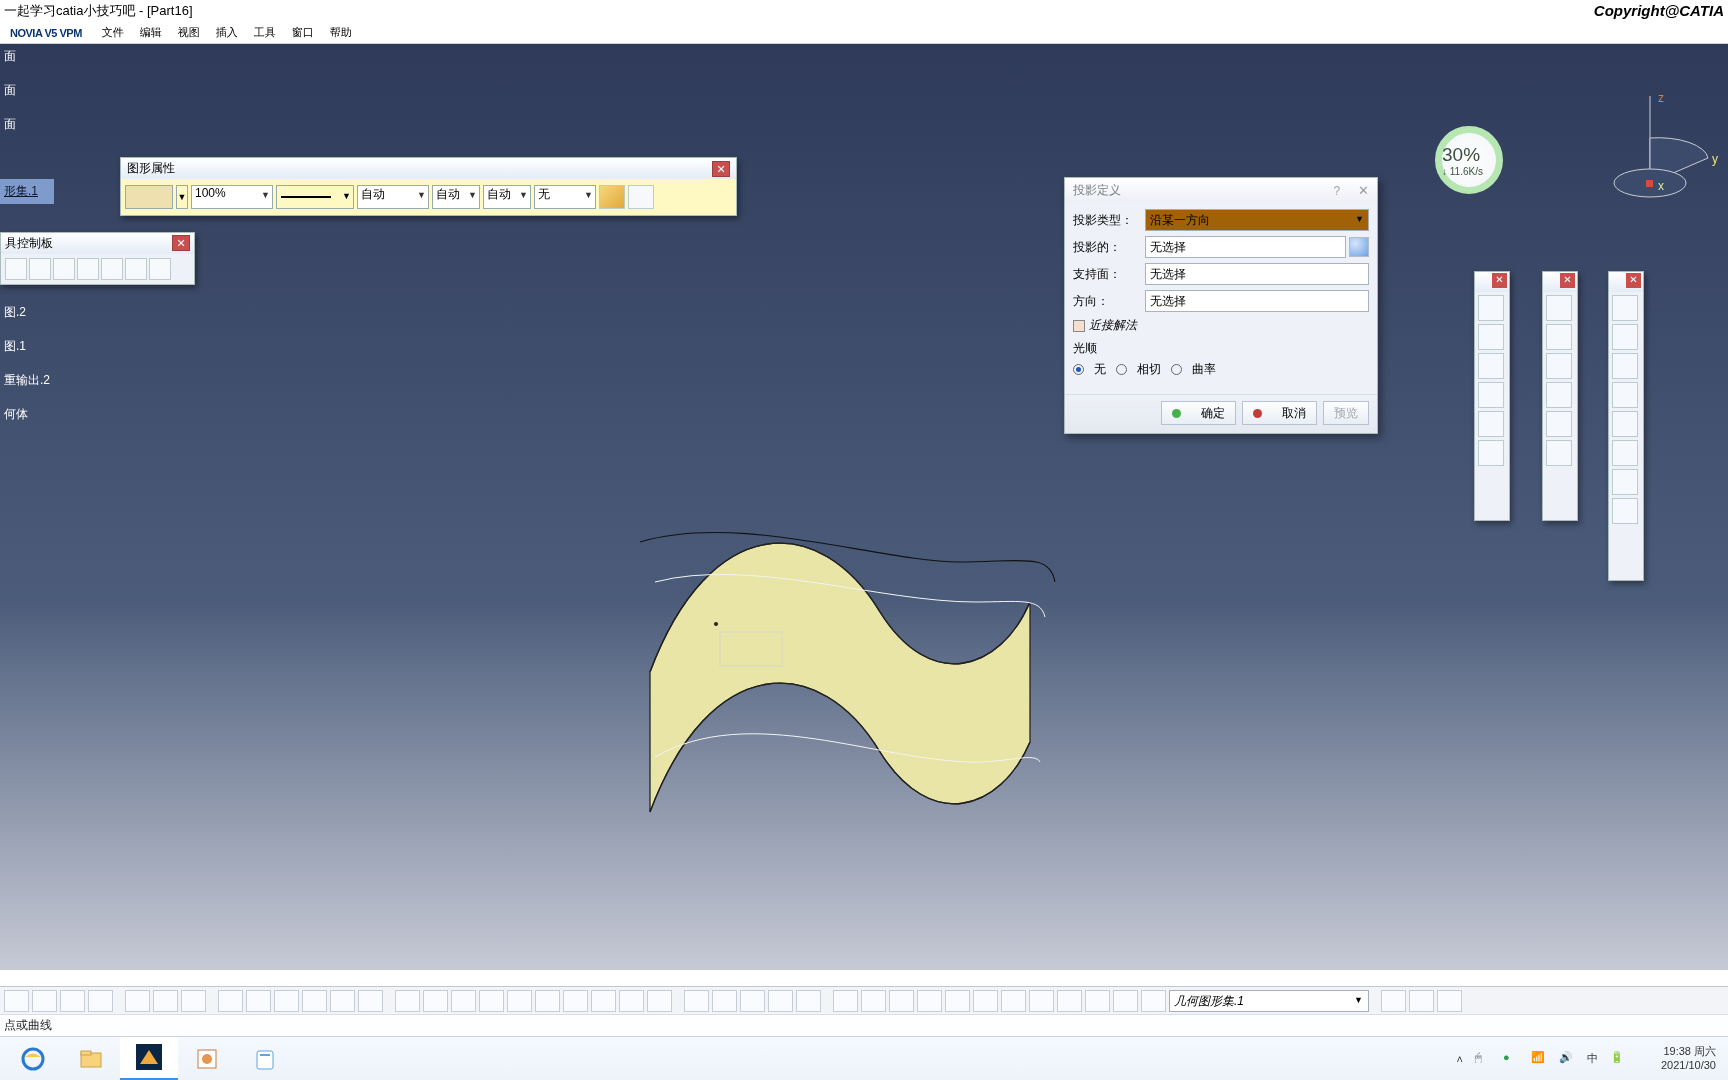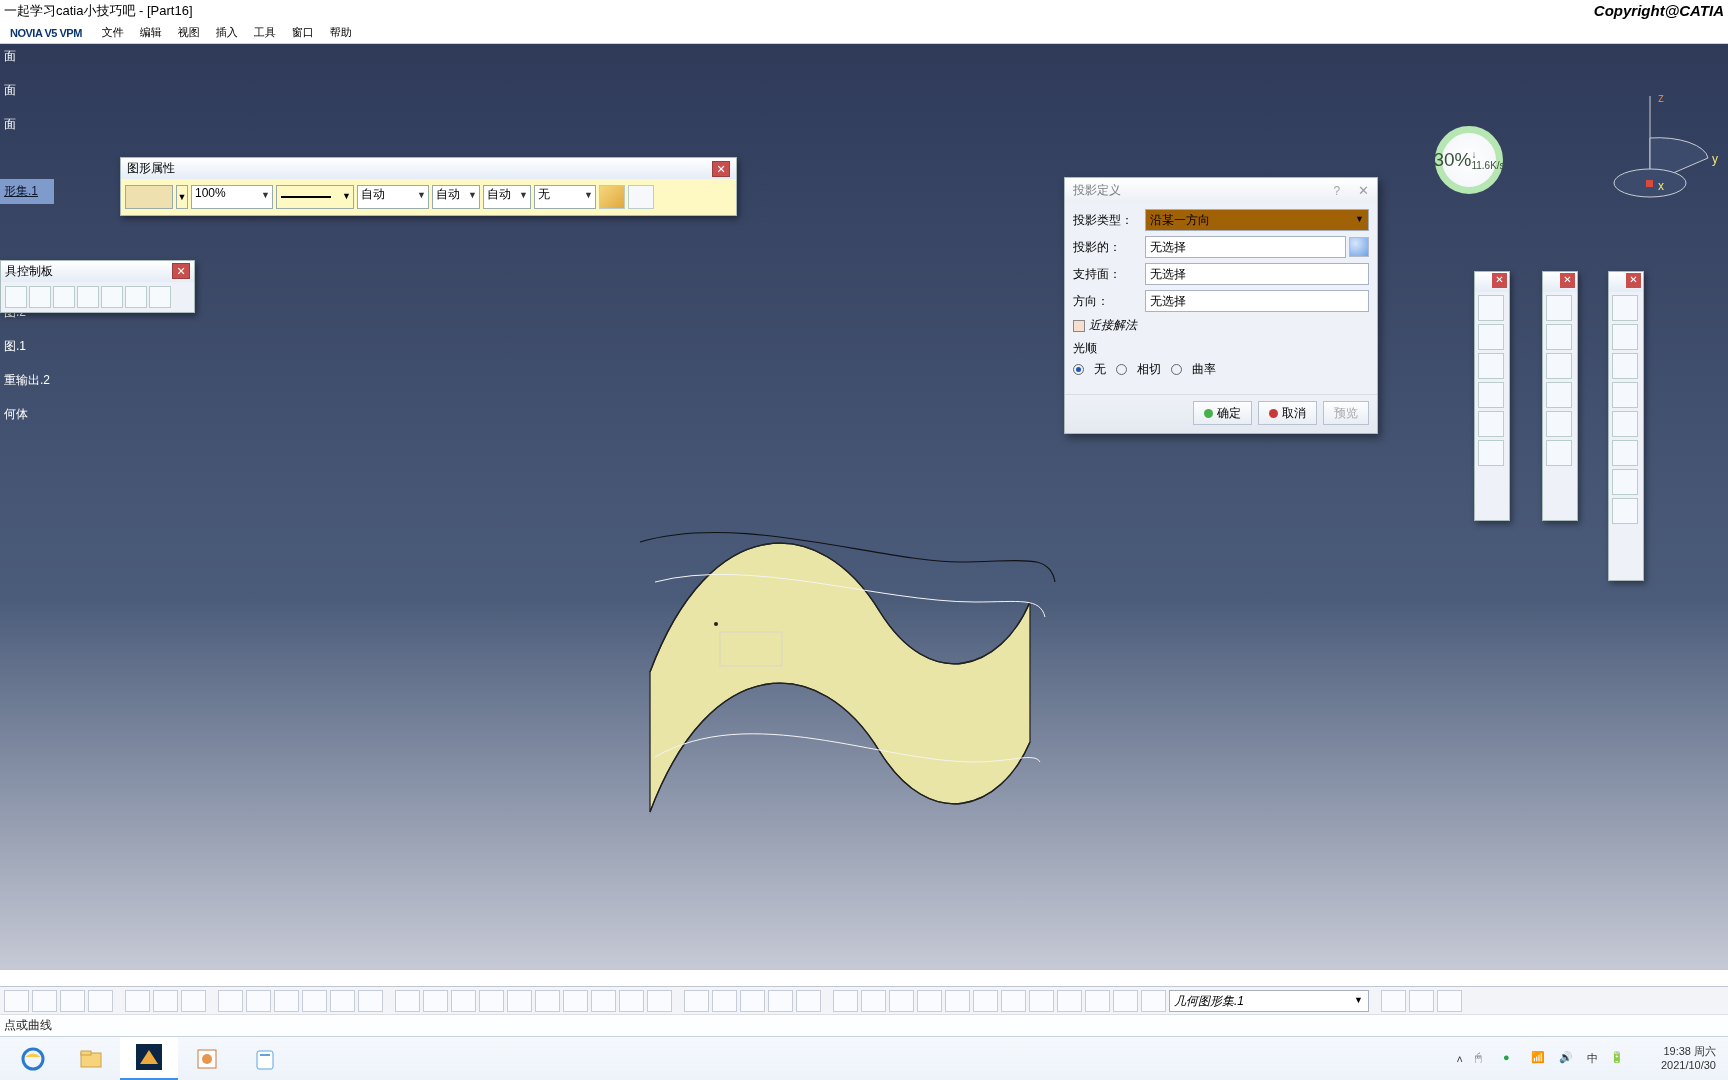--- a/index.html
+++ b/index.html
@@ -30,21 +30,21 @@
 .swatch { width: 48px; height: 24px; background: #efe0b0; border: 1px solid #9aa; }
 .dd { height: 24px; border: 1px solid #9aa; background: #fff; font-size: 12px; padding-left: 3px; position: relative; }
 .dd::after { content: "▼"; position: absolute; right: 2px; top: 4px; font-size: 9px; color: #333; }
 .dd.sm { width: 82px; } .dd.med { width: 72px; }
 .linepat { width: 78px; height: 24px; border: 1px solid #9aa; display: flex; align-items: center; justify-content: flex-start; padding-left: 4px; position: relative; }
 .linepat div { width: 50px; border-top: 2px solid #000; }
 .linepat::after { content: "▼"; position: absolute; right: 2px; top: 5px; font-size: 9px; }
 .iconbtn { width: 26px; height: 24px; border: 1px solid #bcc; background: #f6f8fb; display: inline-block; }
 
 
-.tcp { position: absolute; top: 260px; left: 0; width: 195px; background: #eef1f7; border: 1px solid #abb; box-shadow: 2px 3px 6px rgba(0,0,0,.4); }
+.tcp { position: absolute; top: 232px; left: 0; width: 195px; background: #eef1f7; border: 1px solid #abb; box-shadow: 2px 3px 6px rgba(0,0,0,.4); }
 .tcp-title { background: linear-gradient(#fff,#e4ecf6); padding: 2px 4px; font-size: 12px; display: flex; justify-content: space-between; }
 .tcp-body { padding: 4px; display: flex; gap: 2px; }
 .tcp-body .ic { width: 22px; height: 22px; border: 1px solid #bcc; background: #f7fafd; }
 
 
 .proj { position: absolute; top: 177px; left: 1064px; width: 314px; background: #eef1f7; border: 1px solid #abb; box-shadow: 3px 4px 8px rgba(0,0,0,.4); font-size: 12px; }
 .proj-title { background: linear-gradient(#fff,#eceff5); padding: 4px 8px; display: flex; align-items: center; color: #7b7f84; }
 .proj-title .t { flex: 1; } .proj-title .q { margin-right: 18px; color: #a2a5a8; }
 .proj-title .x { color: #9a9c9f; font-size: 13px; }
 .proj-body { padding: 6px 8px; }
@@ -53,38 +53,38 @@
 .prow .fld { flex: 1; height: 22px; border: 1px solid #a7b2c2; background: #fff; padding: 2px 4px; }
 .prow .fld.sel { background: #fff; }
 .prow .dropfld { flex: 1; height: 22px; border: 1px solid #a4aeb9; background: #a16207; position: relative; padding: 2px 4px; }
 .prow .dropfld::after { content: "▼"; position: absolute; right: 4px; top: 4px; font-size: 9px; }
 .proj .chk { display: flex; align-items: center; gap: 4px; margin: 4px 0 6px 0; font-style: italic; }
 .proj .chkbox { width: 12px; height: 12px; border: 1px solid #888; background: #f7decf; }
 .proj .radset { display: flex; gap: 10px; align-items: center; margin: 4px 0 10px 0; }
 .proj .rad { width: 11px; height: 11px; border: 1px solid #666; border-radius: 50%; display: inline-flex; align-items: center; justify-content: center; }
 .proj .rad.on::after { content: ""; width: 5px; height: 5px; background: #1c57b8; border-radius: 50%; }
 .proj-actions { display: flex; justify-content: flex-end; gap: 6px; padding: 6px 8px 8px 8px; background: linear-gradient(#eef1f7,#e4e9f1); border-top: 1px solid #d7dde6; }
-.btn { height: 24px; border: 1px solid #b7c1cf; background: linear-gradient(#fdfefe,#e9eef5); padding: 2px 10px; font-size: 12px; display: inline-flex; align-items: center; gap: 4px; }
+.btn { height: 24px; border: 1px solid #b7c1cf; background: linear-gradient(#fdfefe,#e9eef5); padding: 2px 10px; font-size: 12px; display: inline-flex; align-items: center; gap: 20px; }
 .btn .dot { width: 9px; height: 9px; border-radius: 50%; }
 .btn .g { background: #46b14a; } .btn .r { background: #c73a3a; }
 .btn.dis { color: #a4a8ad; }
 .globeic { width:20px; height:20px; border:1px solid #b4bbc9; background: radial-gradient(circle at 30% 30%, #d8e6fb, #6ba2e5); margin-left:3px;}
 
 
 .vtbar { position: absolute; width: 36px; background: #eef1f7; border: 1px solid #abb; box-shadow: 2px 3px 6px rgba(0,0,0,.4); }
 .vtbar .vthead { height: 20px; background: linear-gradient(#fff,#e4ecf6); display: flex; justify-content: space-between; padding: 1px 2px; font-size: 11px; }
 .vtbar .vtclose { width: 15px; height: 15px; background: #c84f4d; color: #fff; font-size: 10px; text-align: center; line-height: 13px; }
 .vtbar .vtbody { display: flex; flex-direction: column; padding: 3px; gap: 3px; }
 .vtbar .vic { width: 26px; height: 26px; border: 1px solid #bcc; background: #f5f8fc; }
 .vt1 { top: 271px; left: 1474px; height: 250px; }
 .vt2 { top: 271px; left: 1542px; height: 250px; }
 .vt3 { top: 271px; left: 1608px; height: 310px; }
 
 
-.gauge { position: absolute; top: 126px; left: 1435px; width: 68px; height: 68px; border-radius: 50%; background: radial-gradient(#fff,#f1f4f8); border: 7px solid #b6e6b1; display: flex; flex-direction: row; align-items: center; justify-content: center; font-size: 10px; color: #3b513c; }
+.gauge { position: absolute; top: 126px; left: 1435px; width: 68px; height: 68px; border-radius: 50%; background: radial-gradient(#fff,#f1f4f8); border: 7px solid #b6e6b1; display: flex; flex-direction: column; justify-content: center; font-size: 10px; color: #3b513c; }
 .gauge .big { font-size: 19px; }
 .compass { position: absolute; top: 88px; left: 1608px; width: 110px; height: 115px; }
 
 
 .model { position: absolute; left: 600px; top: 458px; }
 
 
 .botrow1 { position: absolute; left: 0; right: 0; bottom: 66px; height: 28px; background: #f2f4f8; border-top: 1px solid #c1c7d0; display: flex; align-items: center; padding-left: 4px; gap: 3px; }
 .botrow1 .bic { width: 25px; height: 22px; border: 1px solid #c6cdd8; background: #f9fbfe; }
 .botrow1 .sep { width: 6px; }

